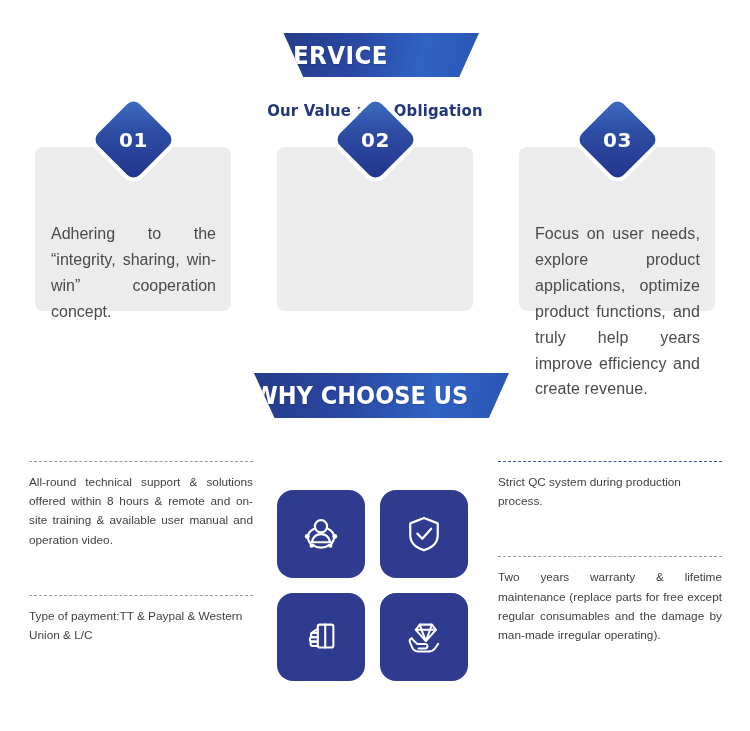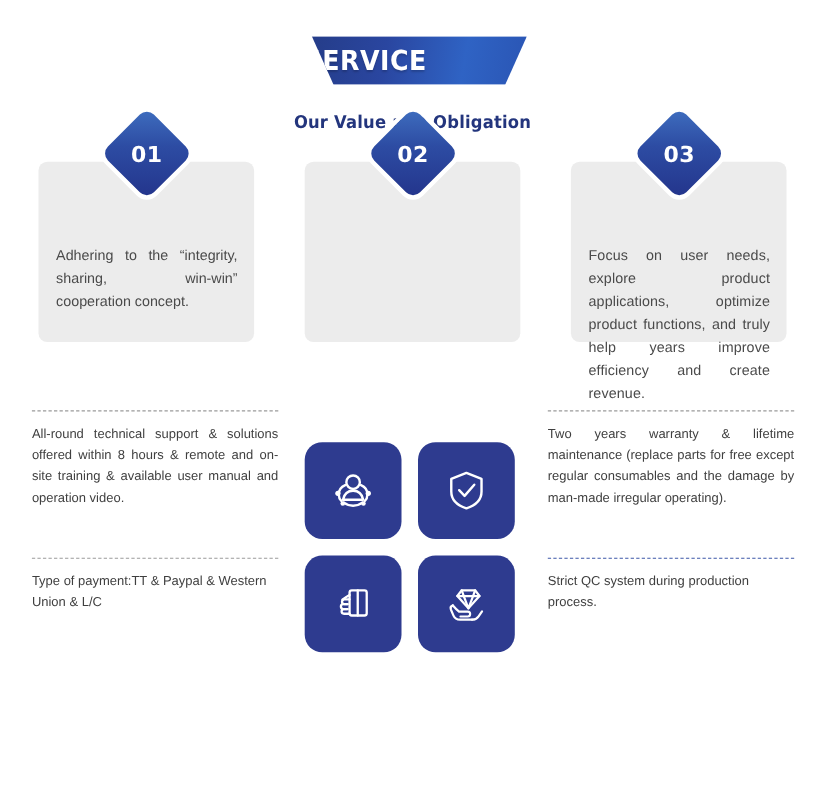--- a/index.html
+++ b/index.html
@@ -109,21 +109,21 @@
     font-family: "DejaVu Sans", "Liberation Sans", sans-serif;
     font-weight: bold;
     font-size: 20px;
     letter-spacing: 0.5px;
   }
   .card-body {
     position: absolute;
     left: 16px;
     right: 15px;
     top: 74px;
-    font-size: 13px;
+    font-size: 16px;
     line-height: 1.62;
     color: #4a4a4a;
     text-align: justify;
     text-justify: inter-word;
   }
   .card-body.loose { letter-spacing: 0.1px; }
 
   
   .why-section {
     margin-top: 62px;
@@ -214,20 +214,25 @@
         <span class="diamond-num">03</span>
       </div>
       <div class="card-body loose">Focus on user needs, explore product applications, optimize product functions, and truly help years improve efficiency and create revenue.</div>
     </div>
 
   </div>
 </section>
 
 <section class="why-section">
 
+  <div class="banner-wrap">
+    <div class="banner wide">
+      <span class="banner-text">WHY CHOOSE US</span>
+    </div>
+  </div>
 
   <div class="why-grid">
 
     <div class="col-text col-left">
       <div class="block">
         <div class="dashed"></div>
         <div class="block-text">All-round technical support &amp; solutions offered within 8 hours &amp; remote and on-site training &amp; available user manual and operation video.</div>
       </div>
       <div class="block">
         <div class="dashed"></div>
@@ -285,23 +290,23 @@
             <path d="M10.6 25.5 c1.9 2.2 3.9 4.3 6.1 6.2 h8.6 c1.3 0 2.4 1.1 2.4 2.4 0 1.3-1.1 2.4-2.4 2.4 h-7.2"></path>
             <path d="M29.6 39.7 c2.6 0 5.0-1.3 6.5-3.4 l3.4-4.9"></path>
           </svg>
         </span>
       </div>
 
     </div>
 
     <div class="col-text col-right">
       <div class="block">
+        <div class="dashed blue"></div>
+        <div class="block-text flat">Strict QC system during production process.</div>
+      </div>
+      <div class="block">
         <div class="dashed"></div>
         <div class="block-text">Two years warranty &amp; lifetime maintenance (replace parts for free except regular consumables and the damage by man-made irregular operating).</div>
       </div>
-      <div class="block">
-        <div class="dashed blue"></div>
-        <div class="block-text flat">Strict QC system during production process.</div>
-      </div>
     </div>
 
   </div>
 </section>
 
 </body></html>

